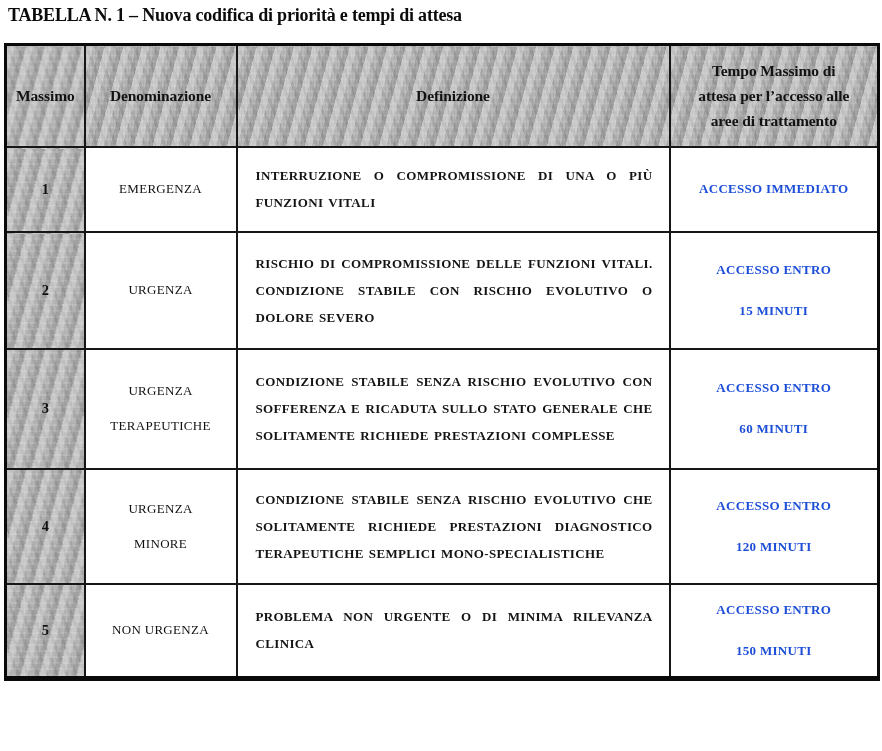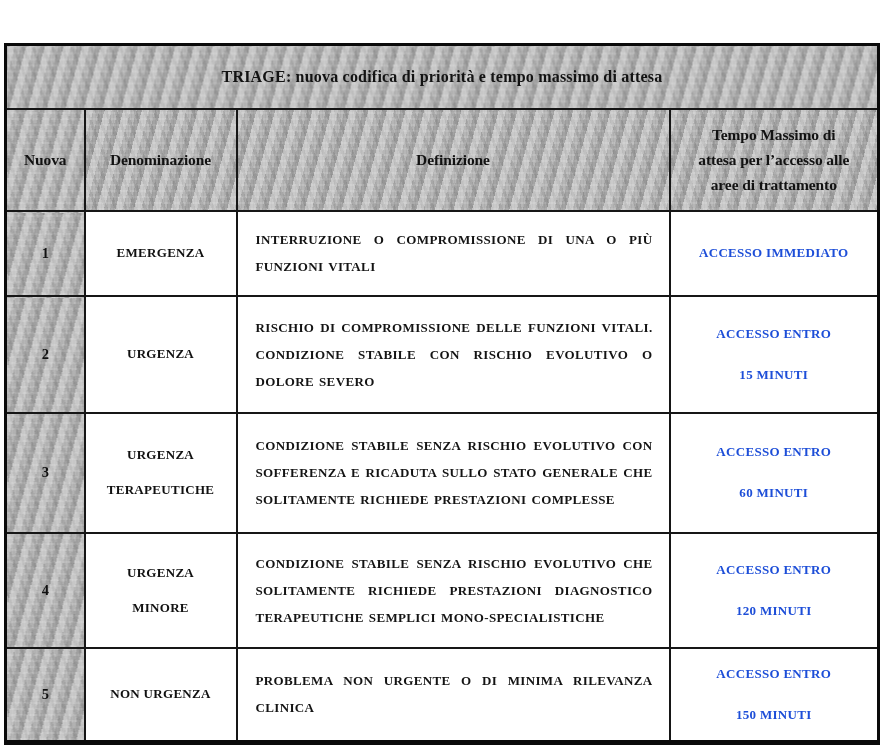--- a/index.html
+++ b/index.html
@@ -39,50 +39,48 @@
   tr.r5 { height:95px; }
   .banner {
     font-size:16px; font-weight:bold; letter-spacing:.2px; color:#131313;
   }
   th {
     font-size:15.5px; font-weight:bold; color:#121212; letter-spacing:-0.1px;
   }
   .th-tempo { padding:0 11px; }
   .th-tempo .hline { line-height:25px; }
   .codice { font-size:14.5px; font-weight:bold; }
-  .denom  { font-size:13px; font-weight:bold; letter-spacing:.3px; padding:0 6px; }
+  .denom  { font-size:13px; font-weight:normal; letter-spacing:.3px; padding:0 6px; }
   .denom-line + .denom-line { margin-top:19px; }
   .def { text-align:left; padding:0 16px 0 18px; }
   .def-text {
     font-size:13px; line-height:27px; letter-spacing:.35px; word-spacing:1.5px;
     text-align:justify; text-align-last:left; color:#141414;
   }
   .tempo { font-size:13px; letter-spacing:.3px; color:#1d4ed8; padding:0 6px; }
   .tempo-line + .tempo-line { margin-top:25px;text-align:center; }
 </style>
 </head>
 <body>
 
 <div class="page">
 
+  <div class="doc-title">TABELLA N. 1 – Nuova codifica di priorità e tempi di attesa</div>
 
   <table class="triage">
     <colgroup>
       <col style="width:79px">
       <col style="width:152px">
       <col style="width:433px">
       <col style="width:209px">
     </colgroup>
     <tbody>
-      <tr class="r-banner">
-        <td colspan="4" class="tex banner">TRIAGE: nuova codifica di priorità e tempo massimo di attesa</td>
-      </tr>
 
       <tr class="r-head">
-        <th class="tex">Nuova</th>
+        <th class="tex">Massimo</th>
         <th class="tex">Denominazione</th>
         <th class="tex">Definizione</th>
         <th class="tex th-tempo">
           <div class="hline">Tempo Massimo di</div>
           <div class="hline">attesa per l’accesso alle</div>
           <div class="hline">aree di trattamento</div>
         </th>
       </tr>
 
       <tr class="r1">

